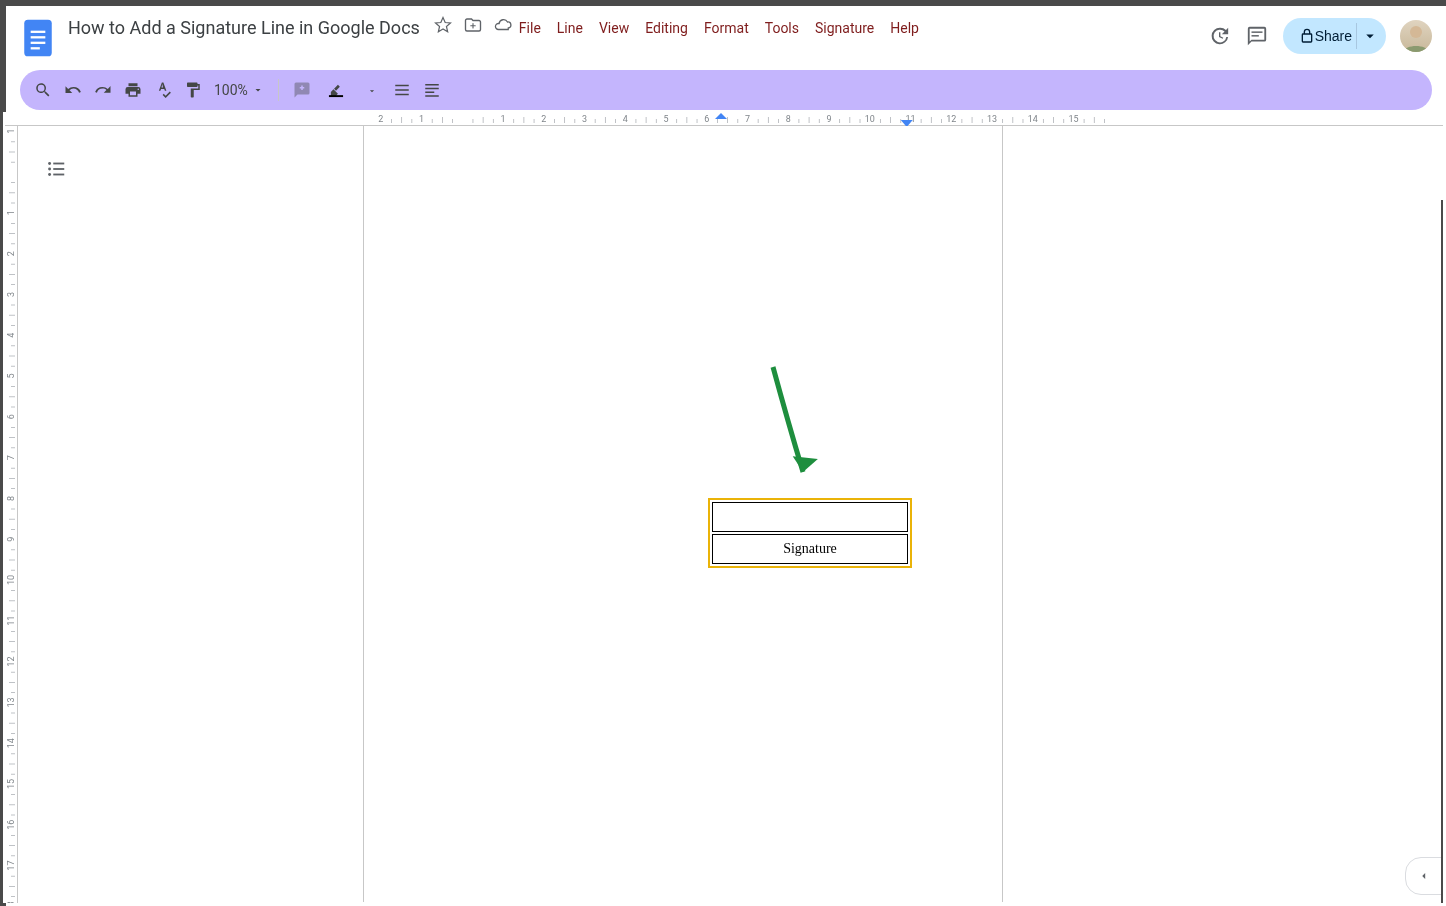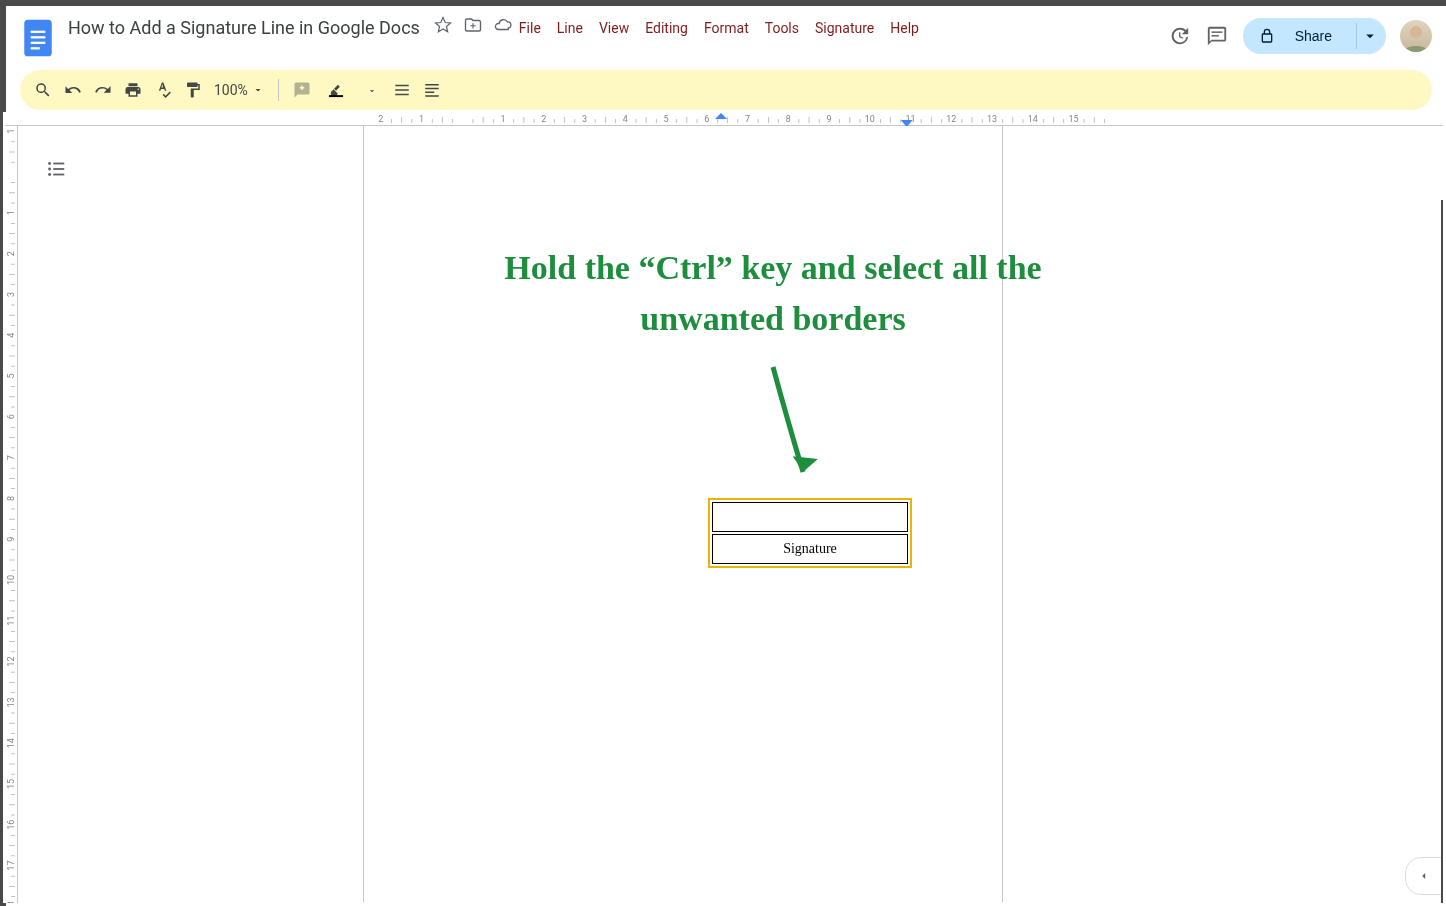--- a/index.html
+++ b/index.html
@@ -10,29 +10,29 @@
   .title-area { flex: 1; display: flex; flex-direction: row; }
   .title-row { display: flex; align-items: center; gap: 10px; height: 26px; }
   .doc-title { font-size: 18px; color: #3c4043; padding: 0 4px; }
   .title-icons { display: flex; gap: 12px; color: #5f6368; }
   .title-icons svg { width: 18px; height: 18px; fill: #5f6368; }
   .menu-row { display: flex; gap: 2px; margin-top: 2px; height: 24px; align-items: center; }
   .menu-item { font-size: 14px; color: #7f1d1d; padding: 2px 7px; cursor: pointer; border-radius: 4px; }
   .header-right { display: flex; align-items: center; gap: 14px; padding-top: 4px; }
   .header-icon { width: 24px; height: 24px; display: flex; align-items: center; justify-content: center; cursor: pointer; }
   .header-icon svg { width: 22px; height: 22px; fill: #5f6368; }
-  .share-btn { display: flex; align-items: center; background: #c2e7ff; border-radius: 40px; height: 36px; padding: 0 4px 0 16px; gap: 20px; cursor: pointer; }
+  .share-btn { display: flex; align-items: center; background: #c2e7ff; border-radius: 40px; height: 36px; padding: 0 4px 0 16px; gap: 0; cursor: pointer; }
   .share-btn svg.lock { width: 16px; height: 16px; fill: #001d35; }
   .share-text { font: 500 14px/1 "Google Sans",Arial; color: #001d35; }
   .share-dd { width: 26px; height: 26px; display: flex; align-items: center; justify-content: center; border-left: 1px solid #a8c7e0; margin-left: 4px; }
   .share-dd svg { width: 18px; height: 18px; fill: #001d35; }
   .avatar { width: 32px; height: 32px; border-radius: 50%; background: linear-gradient(#e0d4c0,#c8b89a); display:flex;align-items:center;justify-content:center; overflow:hidden; }
   .avatar svg { width: 32px; height: 32px; }
 
-  .toolbar { margin: 0 14px; height: 40px; background: #fef9c3; border-radius: 24px; display: flex; align-items: center; padding: 0 10px; gap: 4px; position: relative; }
+  .toolbar { margin: 0 14px; height: 40px; background: #c4b5fd; border-radius: 24px; display: flex; align-items: center; padding: 0 10px; gap: 4px; position: relative; }
   .tb-btn { width: 26px; height: 26px; display:flex; align-items:center; justify-content:center; cursor:pointer; border-radius:4px; }
   .tb-btn svg { width: 18px; height: 18px; fill: #444746; }
   .tb-sep { width: 1px; height: 22px; background: #c7c7c7; margin: 0 6px; }
   .zoom { font-size: 14px; color: #444746; padding: 0 4px; display:flex; align-items:center; gap:4px; cursor:pointer;}
   .zoom svg { width:12px;height:12px;fill:#444746;}
   .tb-right { position:absolute; right:10px; display:flex; align-items:center; gap:10px;height:40px;top:0;}
   .editing { display:flex; align-items:center; gap:6px; font-size:14px; color:#444746; cursor:pointer;}
   .editing svg{width:16px;height:16px;fill:#444746;}
   .caret-up{ width:26px;height:26px;display:flex;align-items:center;justify-content:center;cursor:pointer;}
   .caret-up svg{width:18px;height:18px;fill:#444746;}
@@ -387,21 +387,20 @@
         <circle cx="5" cy="12" r="1.6"></circle>
         <circle cx="5" cy="18" r="1.6"></circle>
         <rect x="9" y="5" width="12" height="2"></rect>
         <rect x="9" y="11" width="12" height="2"></rect>
         <rect x="9" y="17" width="12" height="2"></rect>
       </svg>
   </div>
 
   <div class="page"></div>
 
-  <div class="annotation">Hold the “Ctrl” key and select all the unwanted borders</div>
 
   <div class="arrow">
     <svg viewBox="0 0 80 130">
         <path d="M20 5 Q 35 60 50 110" stroke="#1e8e3e" stroke-width="5" fill="none"></path>
         <path d="M50 110 l-16 -10 l24 -8 z" fill="#1e8e3e" transform="rotate(25 50 110)"></path>
       </svg>
   </div>
 
   <div class="sig-table">
     <div class="sig-row"></div>

